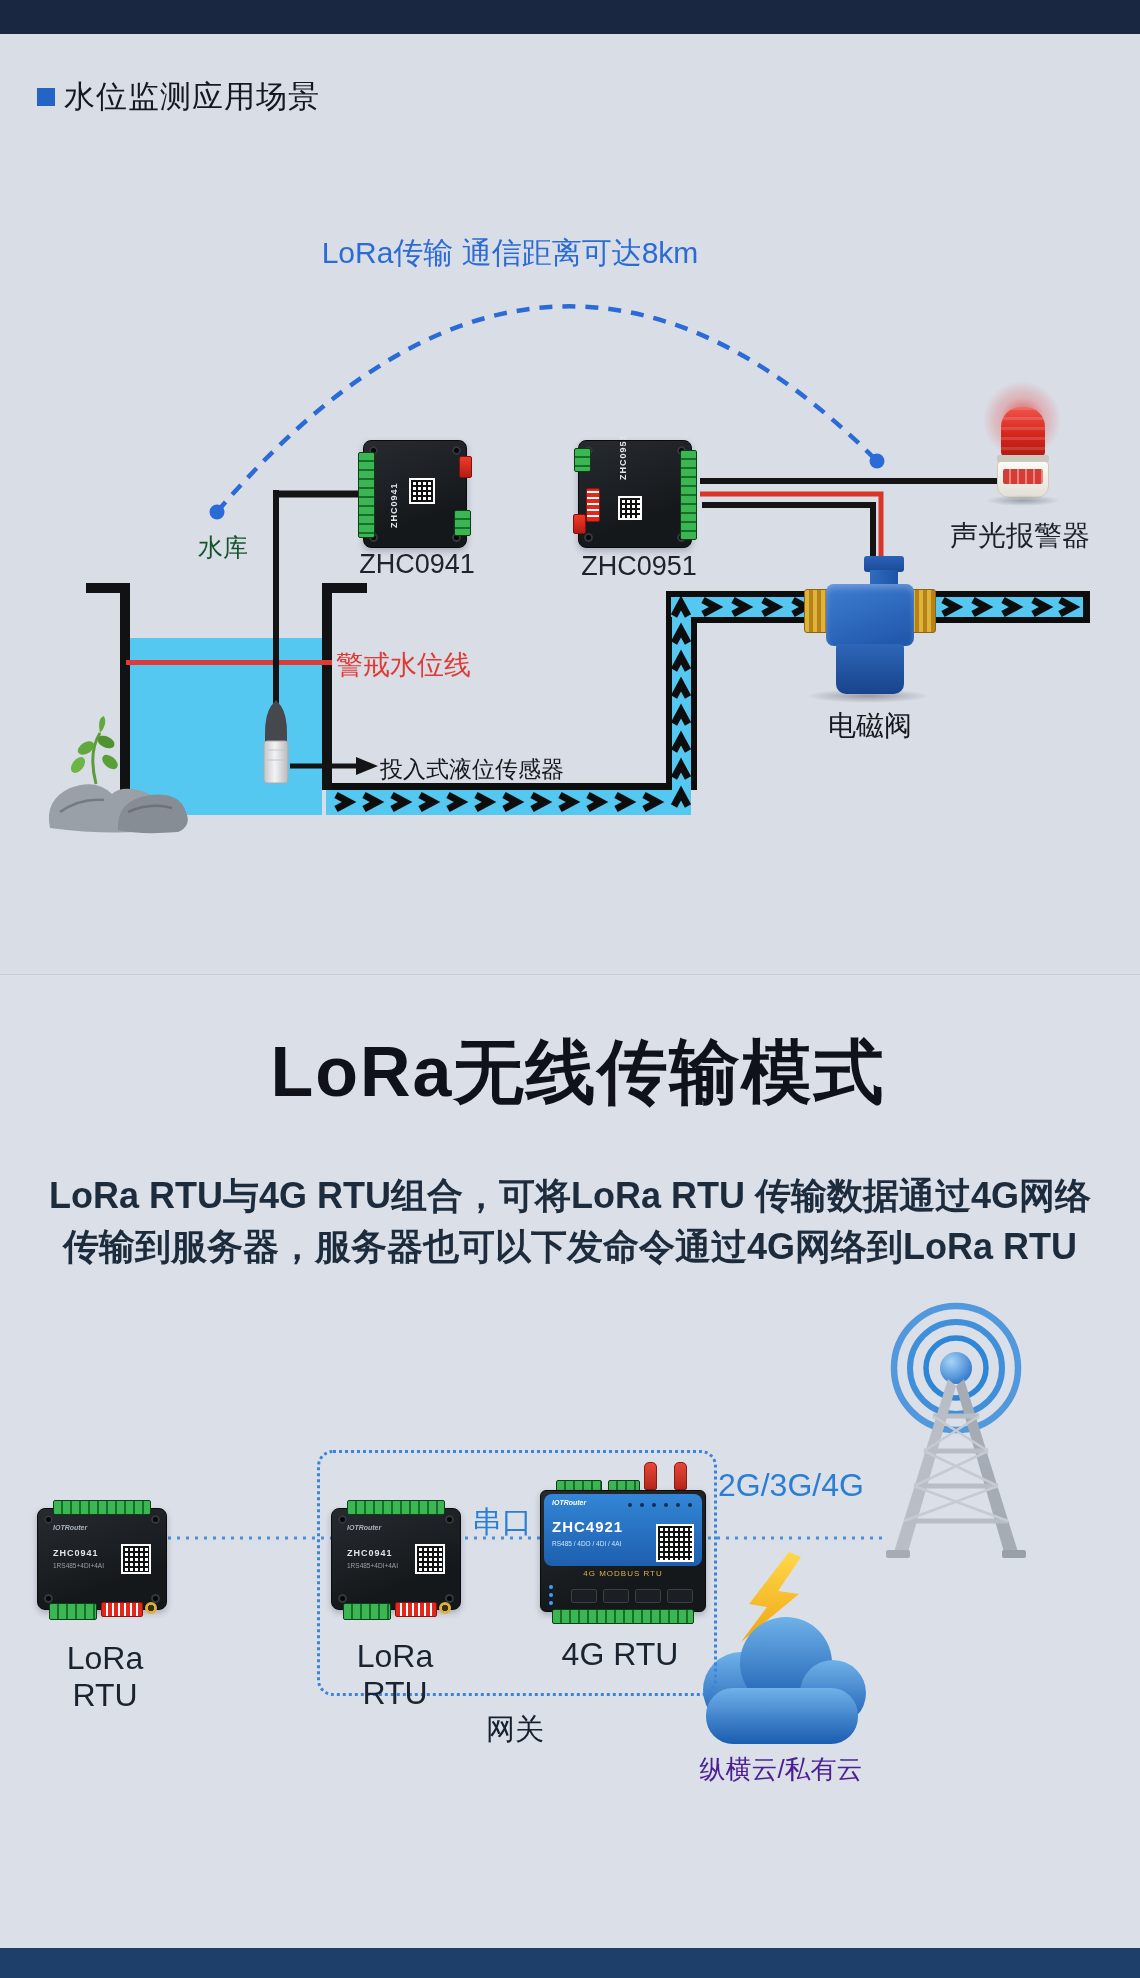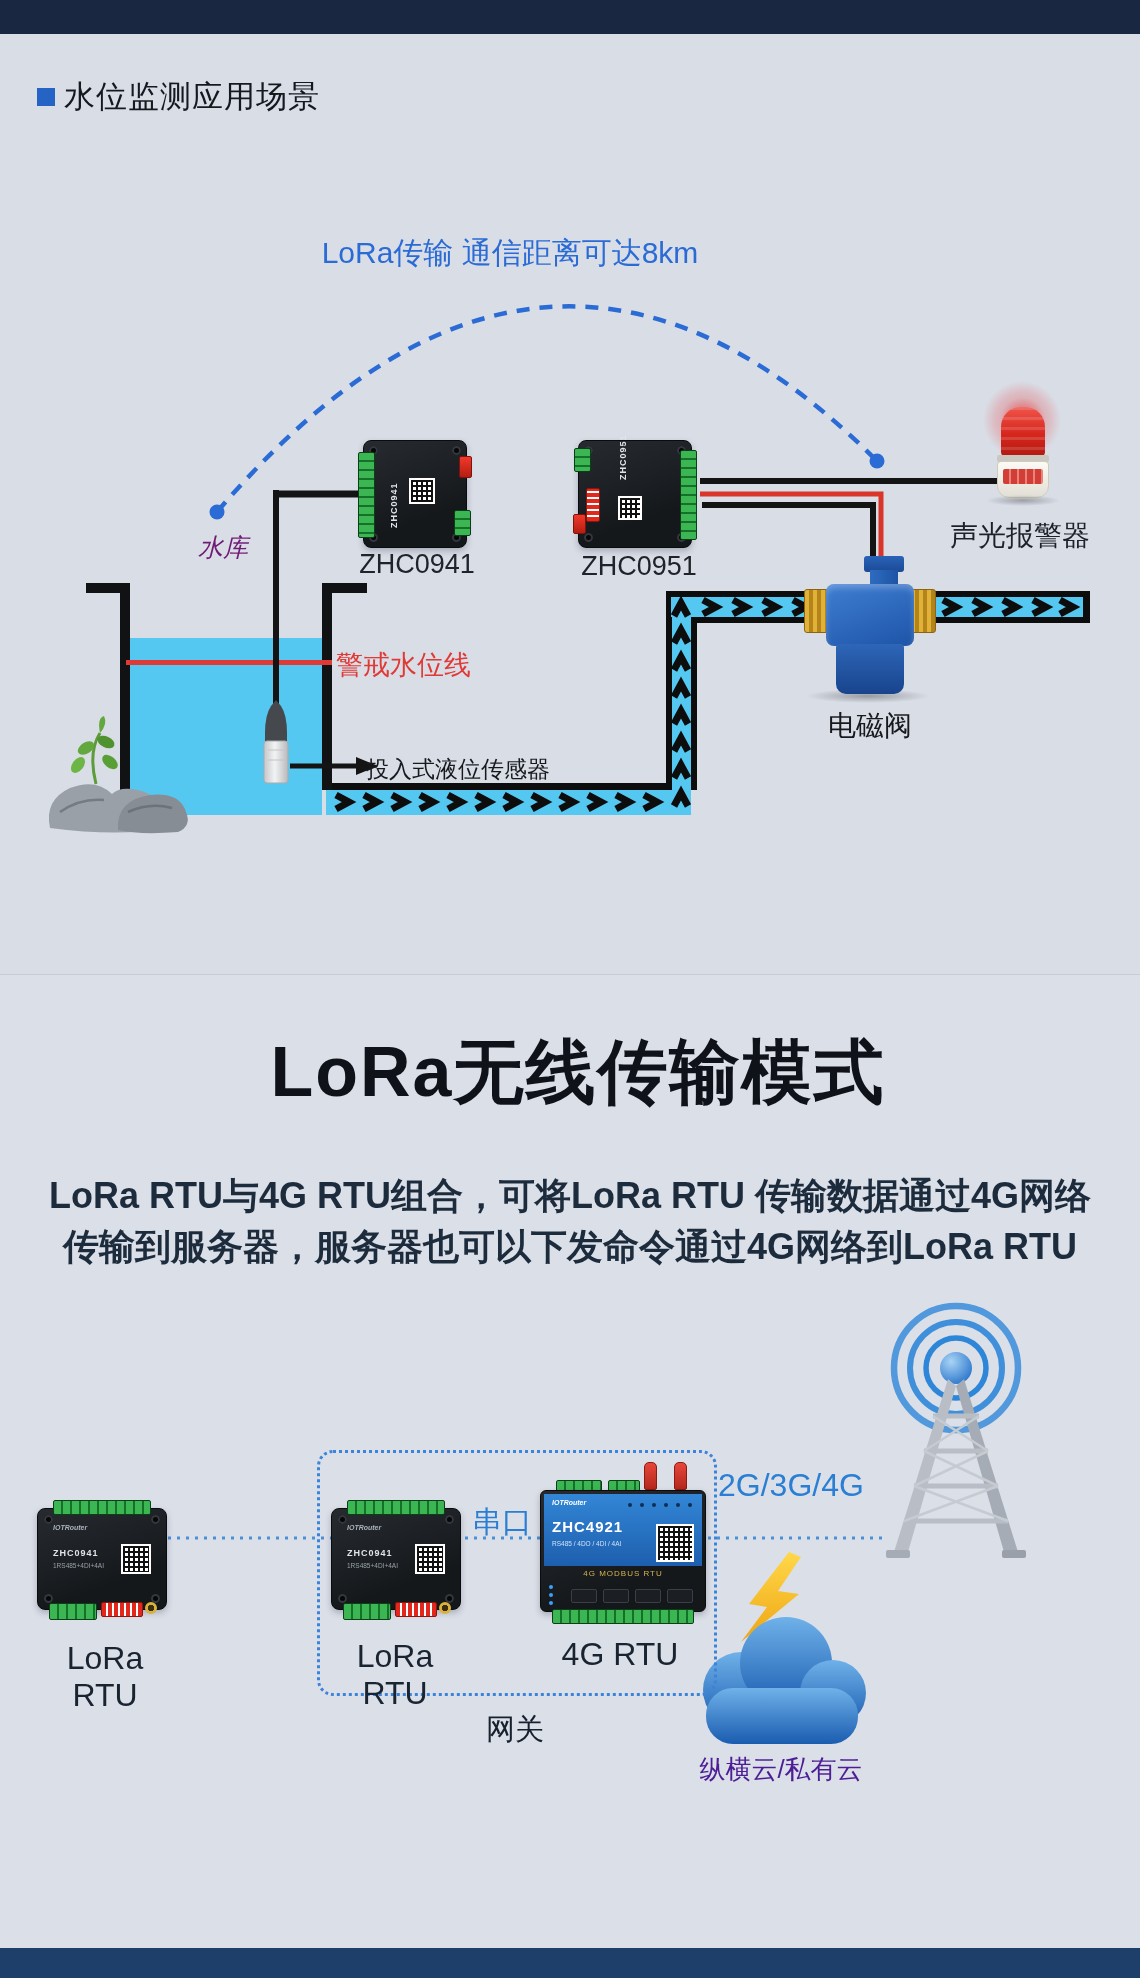--- a/index.html
+++ b/index.html
@@ -9,27 +9,27 @@
   
   .top-bar{left:0;top:0;width:1140px;height:34px;background:#1a2740;}
   .footer-bar{left:0;top:1948px;width:1140px;height:30px;background:#1d3f69;}
   
   .sec1{left:0;top:34px;width:1140px;height:940px;background:#d9dde6;}
   .sec2{left:0;top:974px;width:1140px;height:974px;background:#dbdfe8;border-top:1px solid #c7ccd7;box-sizing:border-box;}
   
   .sec1-header{left:64px;top:76px;font-size:31px;color:#15181d;letter-spacing:1px;}
   .bullet{left:37px;top:88px;width:18px;height:18px;background:#2563c4;}
   .lora-link{left:220px;top:233px;width:580px;text-align:center;font-size:30px;color:#2b6bd5;font-weight:500;}
-  .lbl{color:#701a75;font-style:italic;}
+  .lbl{color:#14532d;}
   .reservoir-lbl{left:178px;top:531px;width:90px;text-align:center;font-size:25px;}
   .dev1-lbl{left:357px;top:549px;width:120px;text-align:center;font-size:27px;color:#20242a;}
   .dev2-lbl{left:577px;top:551px;width:124px;text-align:center;font-size:27px;color:#20242a;}
   .alarm-lbl{left:950px;top:517px;width:180px;font-size:28px;color:#1d2129;}
   .warn-lbl{left:336px;top:647px;width:200px;font-size:27px;color:#e03a36;font-family:Liberation Serif, serif;}
-  .sensor-lbl{left:366px;top:754px;width:220px;font-size:23px;color:#17191d;}
+  .sensor-lbl{left:380px;top:754px;width:220px;font-size:23px;color:#17191d;}
   .valve-lbl{left:810px;top:707px;width:120px;text-align:center;font-size:28px;color:#17191d;}
   .sec2-title{left:0;top:1026px;width:1140px;text-align:center;font-size:70px;font-weight:bold;color:#0f1219;letter-spacing:2px;padding-left:8px;}
   .sec2-para{left:0;top:1170px;width:1140px;text-align:center;font-size:36px;line-height:51px;color:#1d2c3d;font-weight:700;}
   .rtu1-lbl{left:30px;top:1640px;width:150px;text-align:center;font-size:32px;color:#1a2430;font-weight:500;}
   .rtu2-lbl{left:320px;top:1638px;width:150px;text-align:center;font-size:32px;color:#1a2430;font-weight:500;}
   .g4-lbl{left:545px;top:1636px;width:150px;text-align:center;font-size:32px;color:#1a2430;font-weight:500;}
   .serial-lbl{left:462px;top:1502px;width:80px;text-align:center;font-size:30px;color:#2a7fd4;font-weight:500;}
   .net-lbl{left:718px;top:1467px;width:160px;font-size:32px;color:#2a7fd4;font-weight:500;}
   .gw-lbl{left:455px;top:1710px;width:120px;text-align:center;font-size:29px;color:#16202e;}
   .cloud-lbl{left:681px;top:1752px;width:200px;text-align:center;font-size:26px;color:#4c1d95;}
@@ -58,21 +58,21 @@
   .devA{left:363px;top:440px;width:104px;height:108px;}
   .devB{left:578px;top:440px;width:114px;height:108px;}
   
   .lora-rtu{width:130px;height:120px;}
   .lr1{left:37px;top:1500px;}
   .lr2{left:331px;top:1500px;}
   
   .g4{left:540px;top:1462px;width:166px;height:162px;}
   .g4 .ant{position:absolute;width:11px;height:26px;border-radius:5px 5px 2px 2px;
            background:linear-gradient(#e6473a,#b5271c);border:1px solid #8c1a10;}
-  .g4 .bluepanel{position:absolute;left:3px;right:3px;top:3px;height:72px;border-radius:0;
+  .g4 .bluepanel{position:absolute;left:3px;right:3px;top:3px;height:72px;border-radius:8px;
            background:linear-gradient(#3386d6,#1d5fae);}
   .led{position:absolute;width:4px;height:4px;border-radius:50%;background:#0d2f57;}
   .g4-type{position:absolute;left:0;right:0;top:78px;text-align:center;font-size:8px;color:#d8b24a;letter-spacing:1px;}
   .relay{position:absolute;width:24px;height:12px;border:1px solid #3a3f46;border-radius:2px;background:#1b1f24;}
   .bled{position:absolute;width:4px;height:4px;border-radius:50%;background:#3aa0ff;}
   
   .alarm-glow{left:972px;top:370px;width:100px;height:100px;border-radius:50%;
       background:radial-gradient(closest-side,rgba(231,57,57,.50),rgba(231,57,57,.20) 55%,transparent 78%);}
   .alarm-glow2{left:995px;top:392px;width:56px;height:56px;border-radius:50%;
       background:radial-gradient(closest-side,rgba(222,40,40,.55),transparent 80%);}

